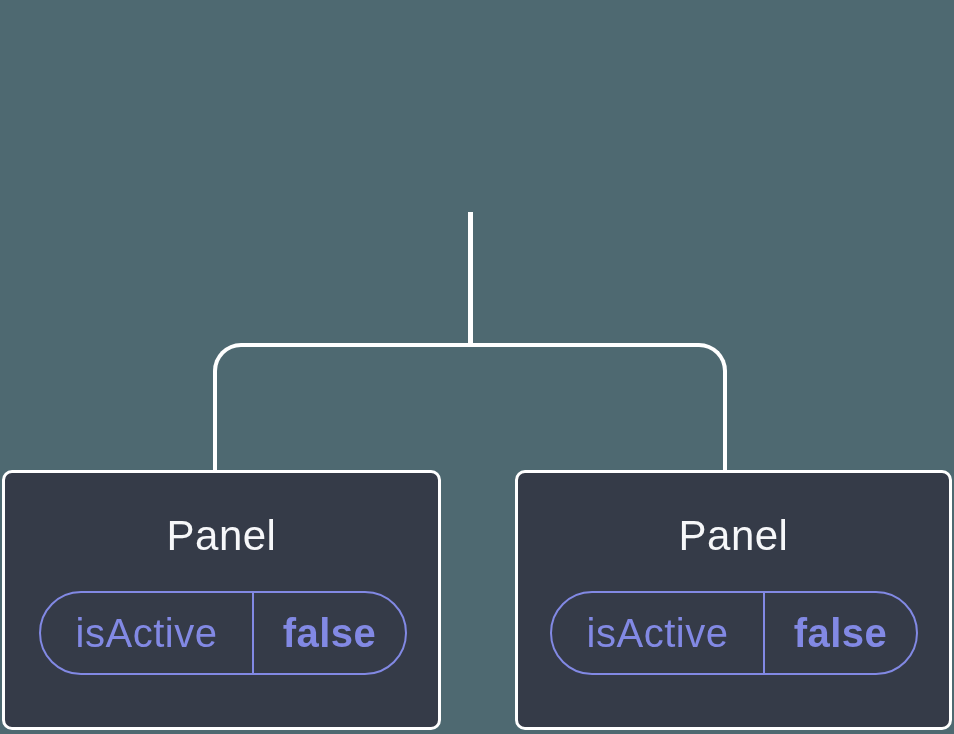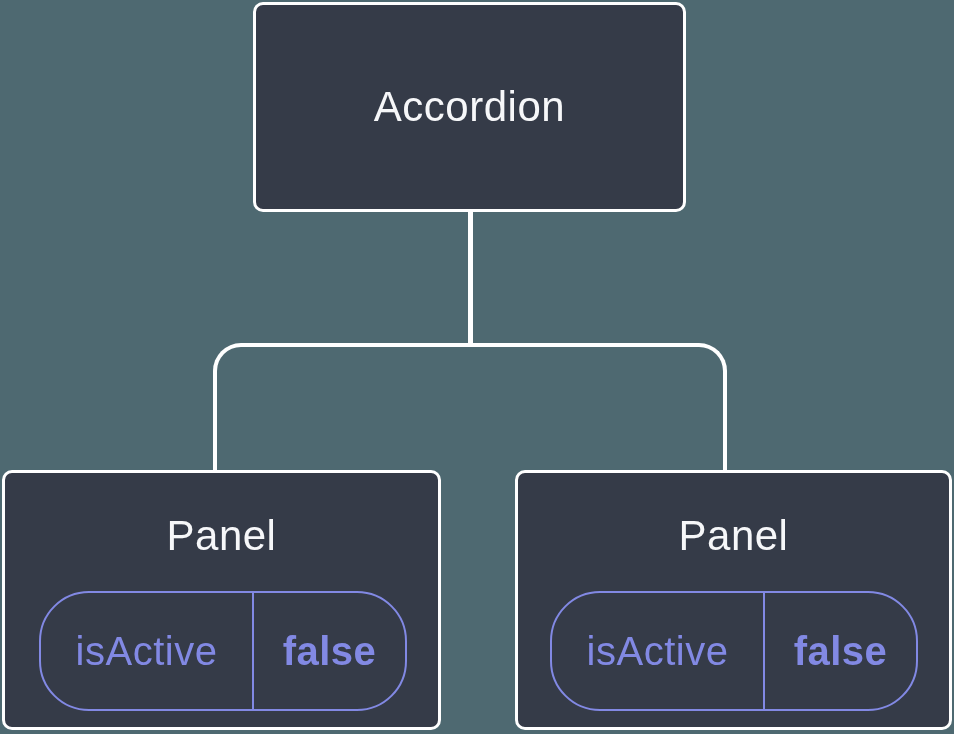--- a/index.html
+++ b/index.html
@@ -68,21 +68,21 @@
     text-align: center;
     color: var(--text);
     font-size: 42px;
     font-weight: 500;
     letter-spacing: 0.5px;
     line-height: 1;
   }
   .state-pill {
     position: absolute;
     top: 118px;
-    width: 368px; height: 120px;
+    width: 368px; height: 84px;
     border: 2px solid var(--accent);
     border-radius: 50px;
     display: flex;
     align-items: stretch;
     color: var(--accent);
     font-size: 40px;
     letter-spacing: 0.5px;
     text-align: right;
   }
   .panel-left  .state-pill { left: 34px; }
@@ -95,23 +95,20 @@
     flex: 1;
     border-left: 2px solid var(--accent);
     display: flex; align-items: center; justify-content: center; font-weight: bold;
   }
 </style>
 </head>
 <body>
 
 <div class="stage">
 
-  <div class="node root-node">
-    <span class="node-label">Accordion</span>
-  </div>
 
   <div class="connector-stem"></div>
   <div class="connector-bracket"></div>
 
   <div class="node panel-node panel-left">
     <div class="panel-title">Panel</div>
     <div class="state-pill">
       <span class="pill-key">isActive</span>
       <span class="pill-val">false</span>
     </div>

